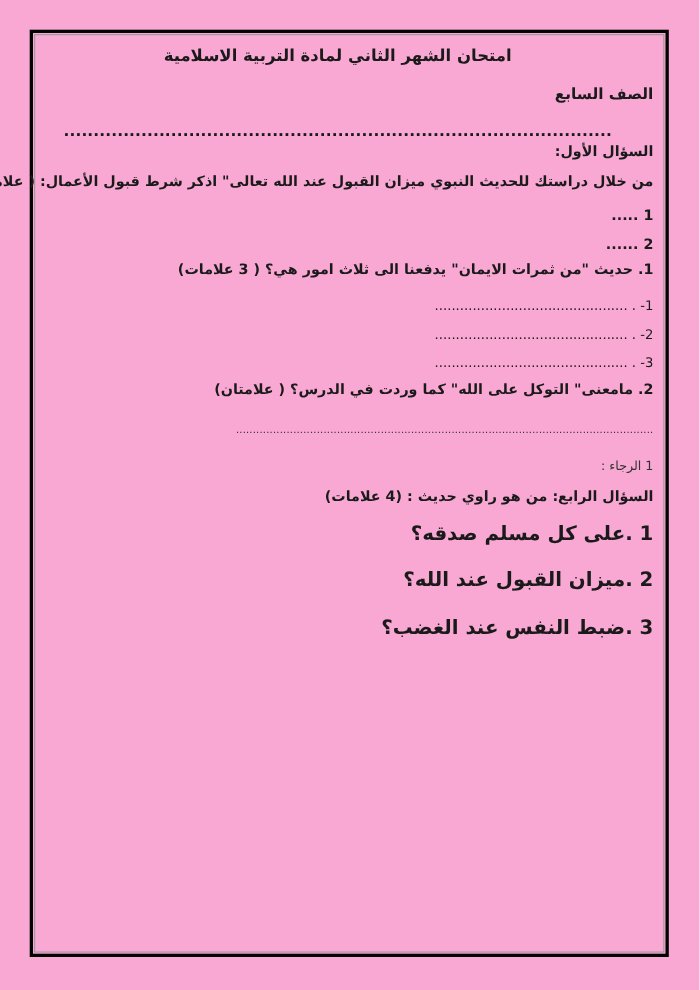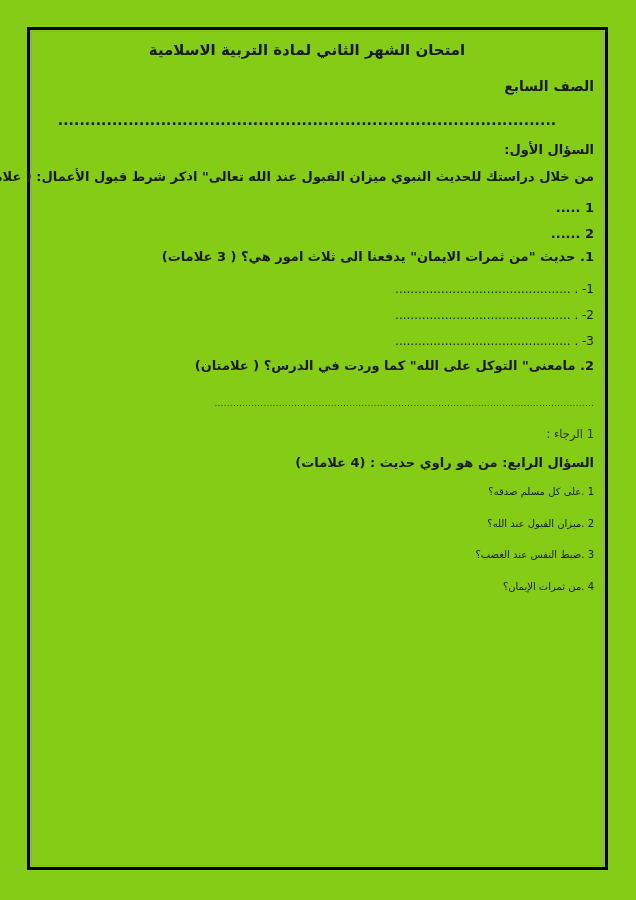--- a/index.html
+++ b/index.html
@@ -1,21 +1,21 @@
 <!DOCTYPE html>
 <html lang="ar"><head>
 <meta charset="utf-8">
 <style>
   * { margin: 0; padding: 0; box-sizing: border-box; }
   html, body { background: #ffffff; }
   .page {
     position: relative;
     width: 636px;
     height: 900px;
-    background: #84cc16;
+    background: #f9a8d4;
     font-family: "DejaVu Sans", sans-serif;
     color: #1a1a1a;
     overflow: hidden;
   }
   .frame {
     position: absolute;
     left: 27px;
     top: 27px;
     width: 581px;
     height: 843px;
@@ -33,34 +33,34 @@
     direction: rtl;
     text-align: right;
     font-size: 13px;
     line-height: 1.35;
   }
   .line { white-space: nowrap; }
   .bold { font-weight: bold; }
   .title-main { font-size: 15px; font-weight: bold; text-align: center; margin-top: 0; }
   .title-grade { font-size: 14px; font-weight: bold; margin-top: 17px; }
   .sep-dots { font-size: 14px; font-weight: bold; text-align: center; margin-top: 15px; letter-spacing: 0.1px; }
-  .s1-heading { margin-top: 11px; }
+  .s1-heading { margin-top: 0; }
   .s1-question { margin-top: 9px; }
   .ans-line { margin-top: 14px; margin-left: 0; padding-left: 20px; font-weight: bold; }
   .ans-line + .ans-line { margin-top: 8px; }
   .s2-heading { margin-top: 10px; }
   .s2-q1 { margin-top: 6px; }
   .q1-item { margin-top: 15px; padding-left: 50px; font-size: 12px; }
   .q1-item + .q1-item { margin-top: 10px; }
   .s2-q2 { margin-top: 8px; }
   .ans-dots { margin-top: 22px; padding-left: 22px; font-size: 9px; color: #2a2a2a; letter-spacing: 0.2px; }
   .s3-heading { margin-top: 9px; }
   .s3-item { margin-top: 18px; font-size: 11.5px; font-weight: normal; color: #333333; }
   .s4-heading { margin-top: 11px; }
-  .s4-item { margin-top: 14px; font-weight: normal; font-size: 10px; }
+  .s4-item { margin-top: 14px; font-weight: bold; font-size: 18px; }
   .s4-item + .s4-item { margin-top: 18px; text-align: right; }
 </style>
 </head>
 <body>
 
 <div class="page">
   <div class="frame">
     <div class="frame-inner"></div>
   </div>
   <div class="content">
@@ -80,16 +80,15 @@
     <div class="q1-item line">3- . ..............................................</div>
     <div class="s2-q2 line bold">2. مامعنى" التوكل على الله" كما وردت في الدرس؟ ( علامتان)</div>
     <div class="ans-dots line">............................................................................................................................</div>
 
     <div class="s3-item line">1 الرجاء :</div>
 
     <div class="s4-heading line bold">السؤال الرابع: من هو راوي حديث : (4 علامات)</div>
     <div class="s4-item line">1 .على كل مسلم صدقه؟</div>
     <div class="s4-item line">2 .ميزان القبول عند الله؟</div>
     <div class="s4-item line">3 .ضبط النفس عند الغضب؟</div>
-    <div class="s4-item line">4 .من ثمرات الإيمان؟</div>
 
   </div>
 </div>
 
 </body></html>

